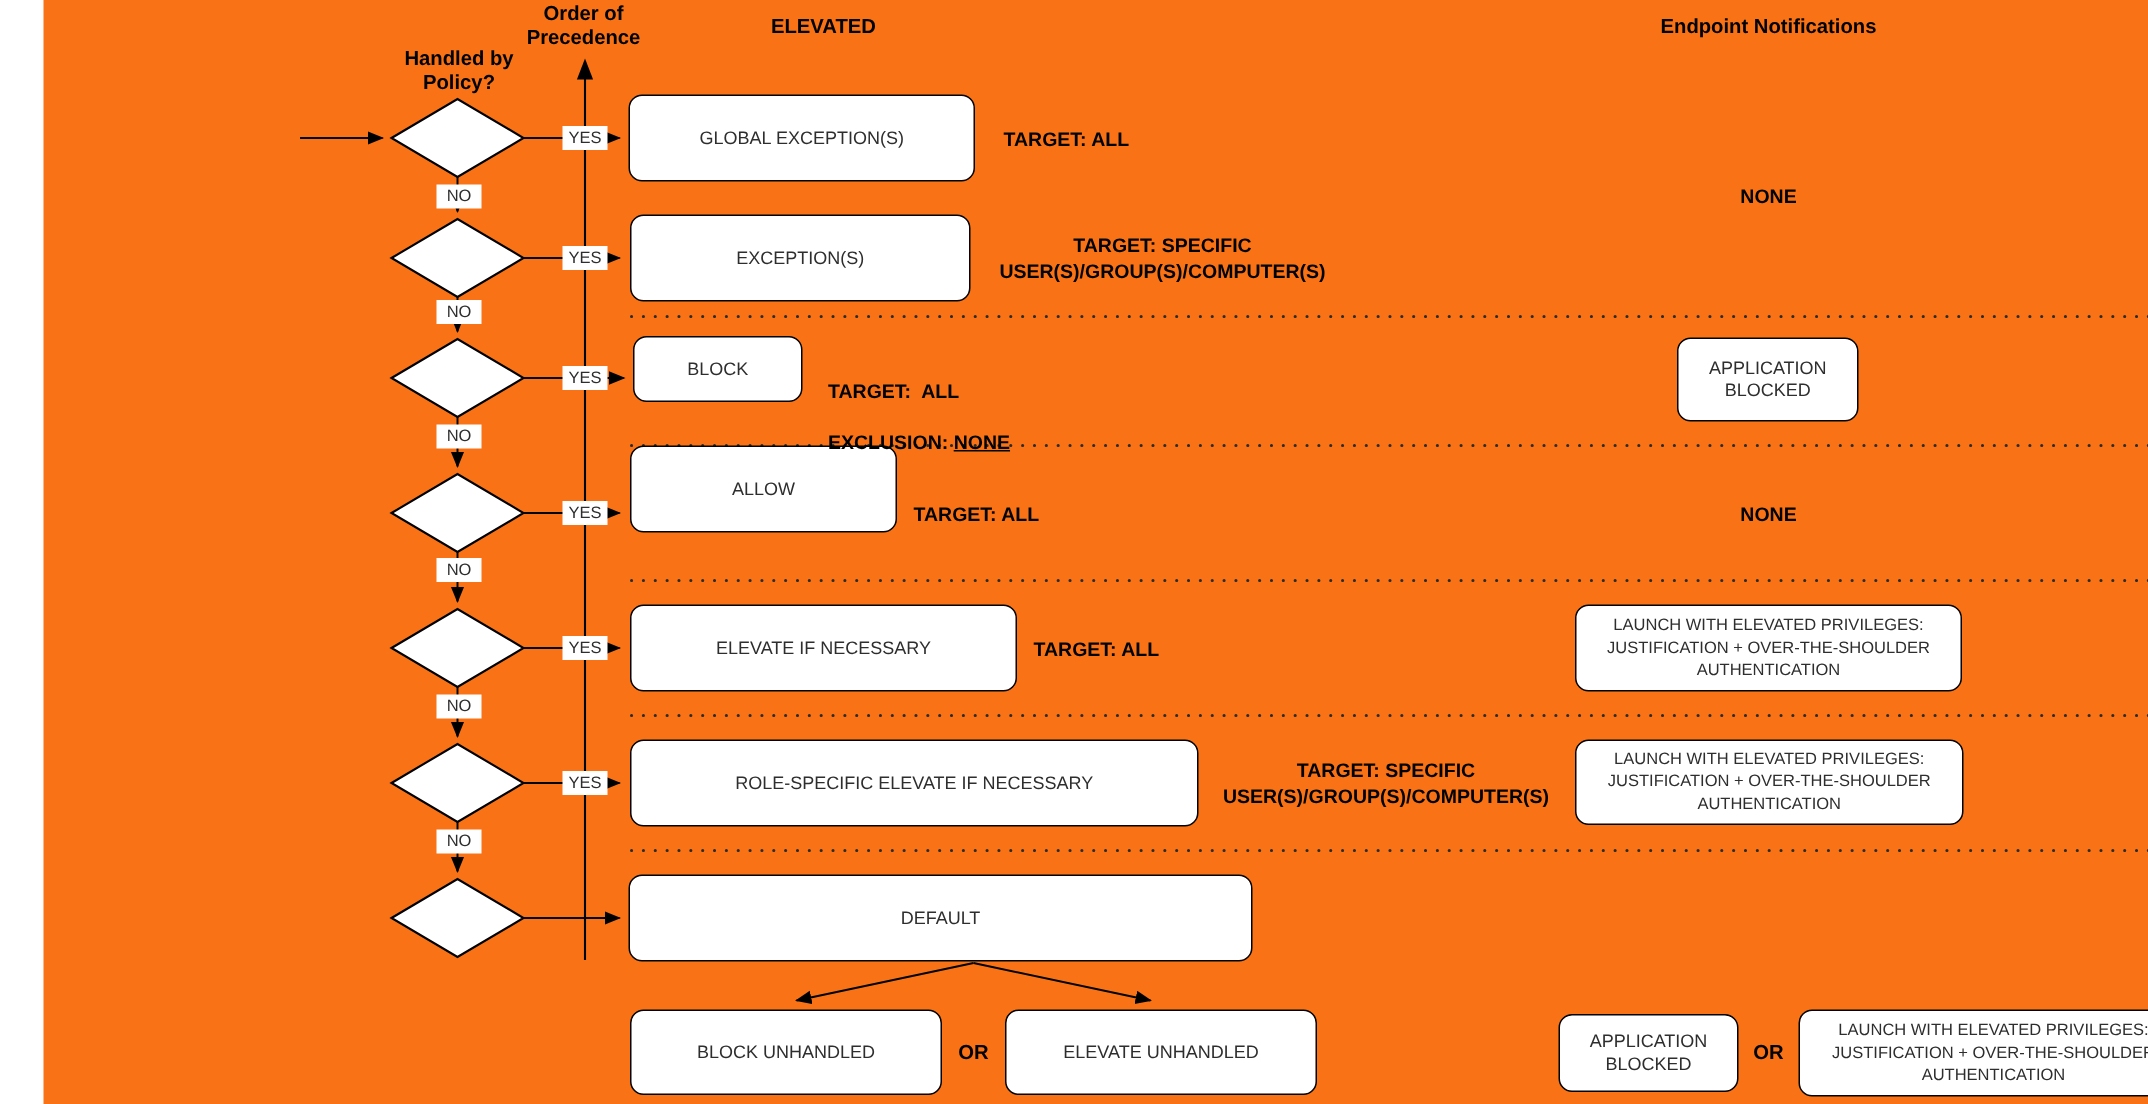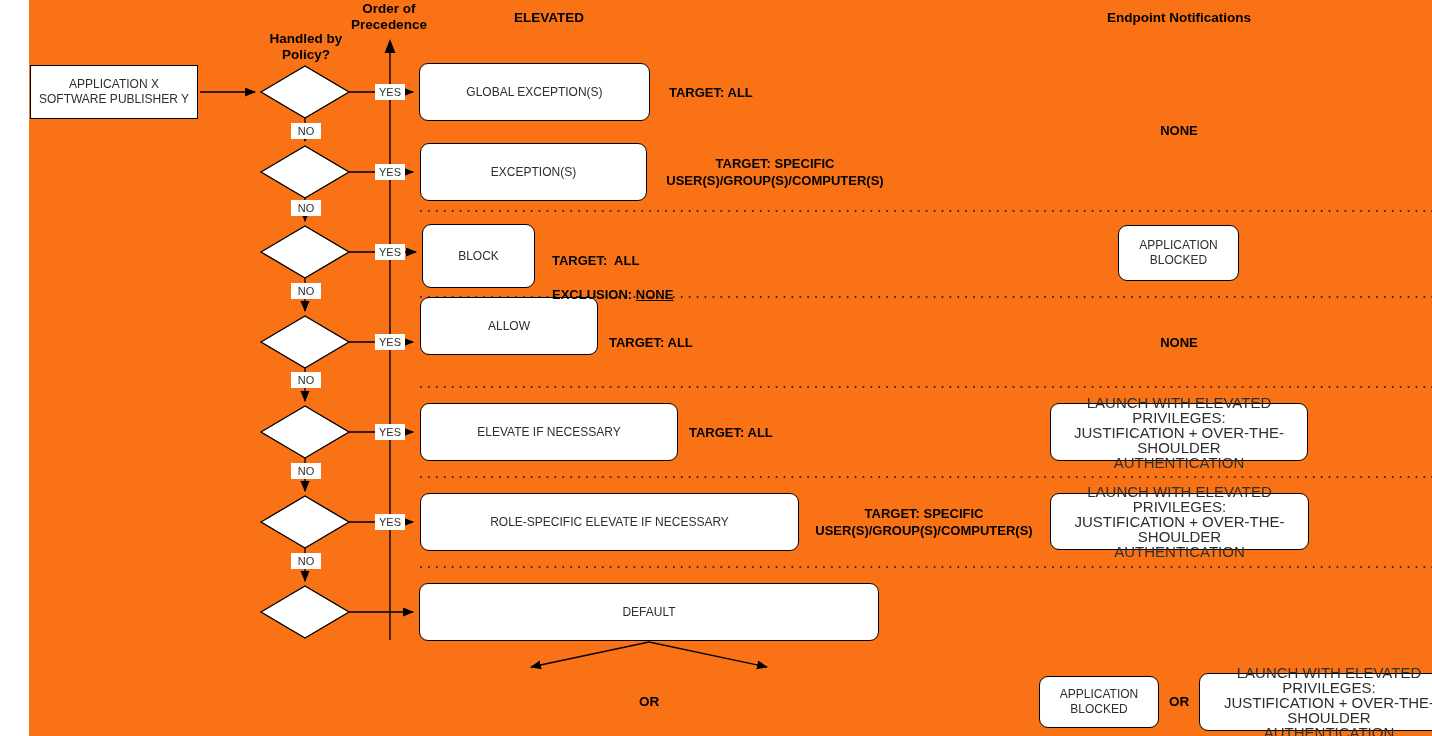--- a/index.html
+++ b/index.html
@@ -7,21 +7,21 @@
     position:relative;width:1432px;height:736px;background:#f97316;
     font-family:Liberation Sans, sans-serif;color:#000;overflow:hidden;margin-left:29px;
   }
   svg.wires{position:absolute;left:0;top:0;width:1432px;height:736px;}
   .box{
     position:absolute;box-sizing:border-box;border:1.4px solid #000;border-radius:9px;
     background:#fff;display:flex;align-items:center;justify-content:center;
     text-align:center;font-size:12px;line-height:15px;color:#2e2e2e;
   }
   .box .lbl{white-space:pre-line;padding:0 6px;}
-  .box.small-text{font-size:15px;line-height:15px;}
+  .box.small-text{font-size:11px;line-height:15px;}
   .sq{border-radius:0;border-width:1.3px;}
   .t{position:absolute;font-weight:700;font-size:13px;line-height:17px;color:#000;white-space:pre-line;}
   .center{text-align:center;}
   .hdr{font-size:13.5px;line-height:16px;}
   .yn{
     position:absolute;font-size:11px;line-height:16px;height:16px;color:#2e2e2e;
     background:#fff;text-align:center;padding:0 1px;
   }
   .u{text-decoration:underline;}
   .or{font-size:13.5px;}
@@ -84,45 +84,47 @@
     </g>
   </svg>
 
   <div class="t hdr center" style="left:300px;top:1px;width:120px;">Order of
 Precedence</div>
   <div class="t hdr center" style="left:217px;top:31px;width:120px;">Handled by
 Policy?</div>
   <div class="t hdr center" style="left:450px;top:10px;width:140px;">ELEVATED</div>
   <div class="t hdr center" style="left:1050px;top:10px;width:200px;">Endpoint Notifications</div>
 
-  <div class="box sq" style="left:1px;top:65px;width:168px;height:54px;">
-    <span class="lbl">APPLICATION X
-SOFTWARE PUBLISHER Y</span>
-  </div>
 
   <div class="box" style="left:390px;top:63px;width:231px;height:58px;">
     <span class="lbl">GLOBAL EXCEPTION(S)</span>
   </div>
   <div class="box" style="left:391px;top:143px;width:227px;height:58px;">
     <span class="lbl">EXCEPTION(S)</span>
   </div>
-  <div class="box" style="left:393px;top:224px;width:113px;height:64px;">
+  <div class="box" style="left:393px;top:224px;width:113px;height:44px;">
     <span class="lbl">BLOCK</span>
   </div>
   <div class="box" style="left:391px;top:297px;width:178px;height:58px;">
     <span class="lbl">ALLOW</span>
   </div>
   <div class="box" style="left:391px;top:493px;width:379px;height:58px;">
     <span class="lbl">ROLE-SPECIFIC ELEVATE IF NECESSARY</span>
   </div>
   <div class="box" style="left:391px;top:403px;width:258px;height:58px;">
     <span class="lbl">ELEVATE IF NECESSARY</span>
   </div>
-  <div class="box" style="left:390px;top:583px;width:460px;height:58px;">
+  <div class="box" style="left:390px;top:583px;width:416px;height:58px;">
     <span class="lbl">DEFAULT</span>
+  </div>
+  <div class="box" style="left:391px;top:673px;width:208px;height:57px;">
+    <span class="lbl">BLOCK UNHANDLED</span>
+  </div>
+  <div class="box" style="left:641px;top:673px;width:208px;height:57px;">
+    <span class="lbl">ELEVATE UNHANDLED</span>
   </div>
 
   <div class="t" style="left:640px;top:84px;">TARGET: ALL</div>
   <div class="t center" style="left:628px;top:155px;width:236px;">TARGET: SPECIFIC
 USER(S)/GROUP(S)/COMPUTER(S)</div>
   <div class="t" style="left:523px;top:235px;">
     <div><span style="white-space:pre-wrap">TARGET:  ALL</span></div>
     <div><span>EXCLUSION: </span><span class="u">NONE</span></div>
   </div>
   <div class="t" style="left:580px;top:334px;">TARGET: ALL</div>

